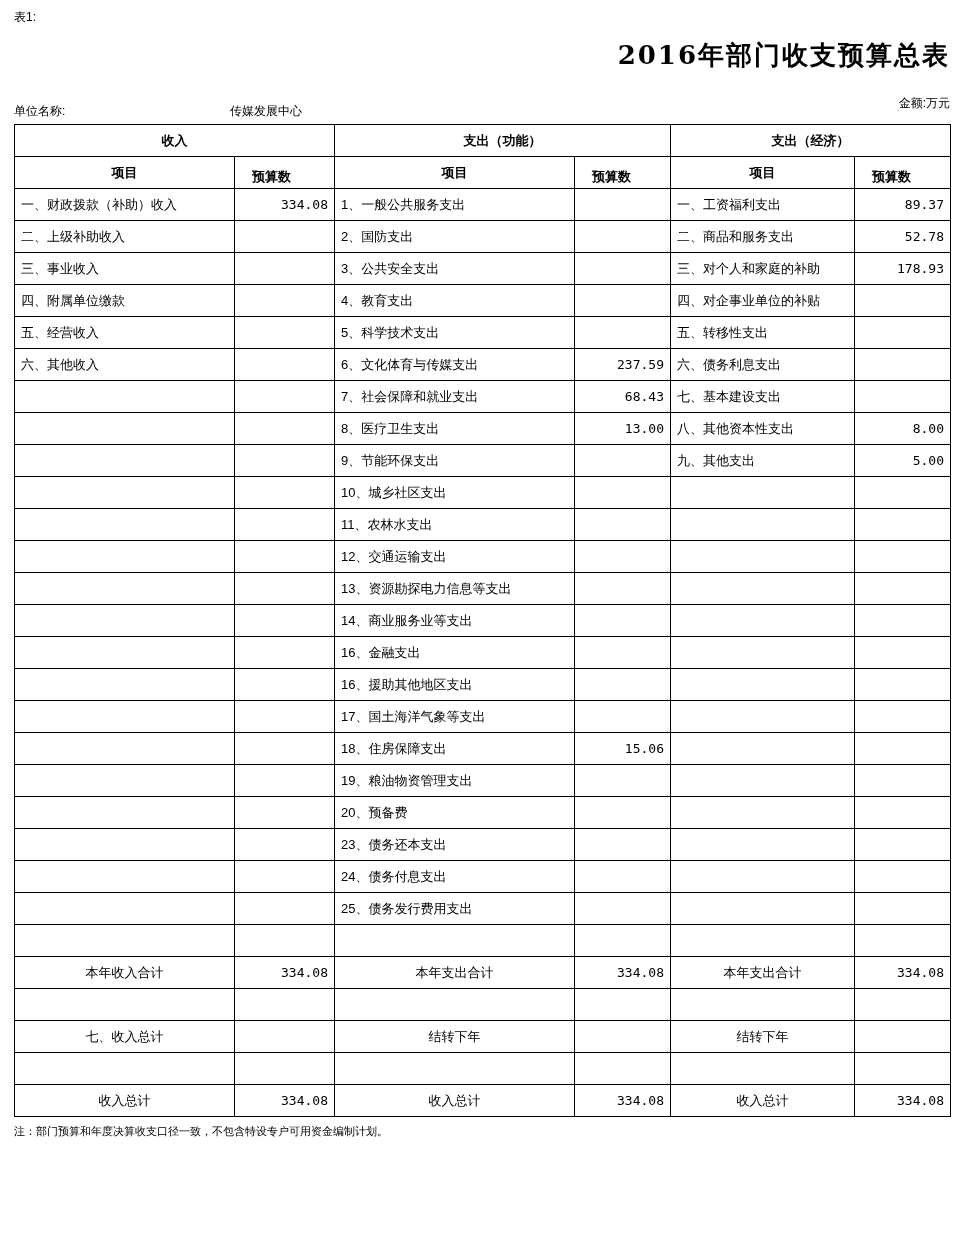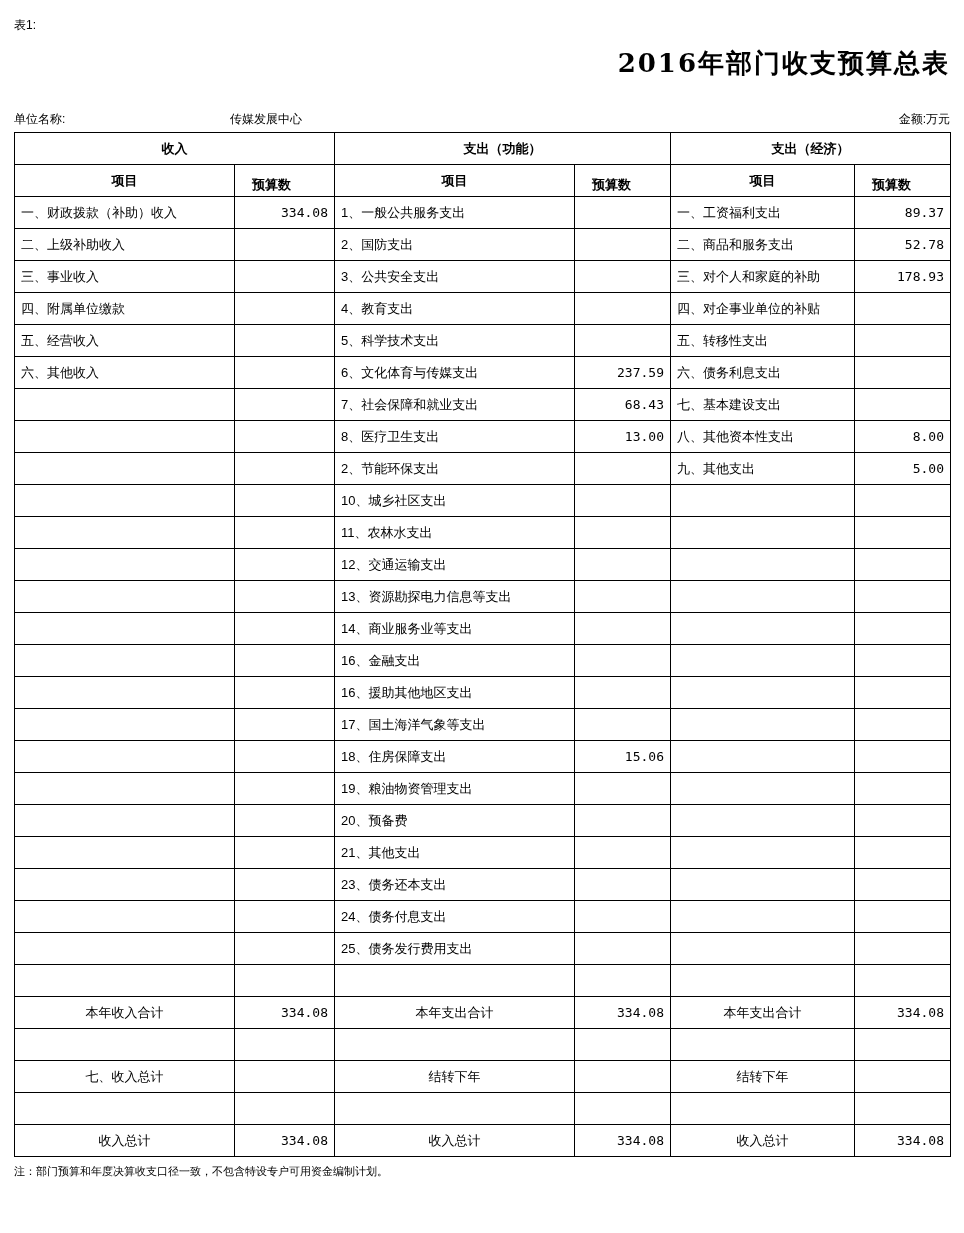--- a/index.html
+++ b/index.html
@@ -17,21 +17,21 @@
   }
   .page {
     width: 964px;
     height: 1233px;
     position: relative;
     box-sizing: border-box;
     padding: 0 14px;
   }
   .sheet-label {
     font-size: 12px;
-    padding-top: 16px;
+    padding-top: 8px;
     height: 18px;
     line-height: 18px;
   }
   .doc-title {
     text-align: right;
     font-family: "DejaVu Serif", "Liberation Serif", serif;
     font-weight: bold;
     font-size: 26px;
     letter-spacing: 2px;
     margin-top: 8px;
@@ -53,21 +53,21 @@
   .meta-unit-value {
     flex: 0 0 auto;
     width: 250px;
     text-align: left;
     padding-left: 120px;
     box-sizing: border-box;
   }
   .meta-amount {
     position: absolute;
     right: 0;
-    bottom: 0;
+    bottom: 8px;
     font-size: 12px;
   }
   table.budget {
     border-collapse: collapse;
     width: 936px;
     table-layout: fixed;
     margin-top: 4px;
   }
   table.budget td {
     border: 1px solid #000000;
@@ -218,21 +218,21 @@
           <td class="item"></td>
           <td class="num"></td>
           <td class="item">8、医疗卫生支出</td>
           <td class="num">13.00</td>
           <td class="item">八、其他资本性支出</td>
           <td class="num">8.00</td>
         </tr>
         <tr>
           <td class="item"></td>
           <td class="num"></td>
-          <td class="item">2、节能环保支出</td>
+          <td class="item">9、节能环保支出</td>
           <td class="num"></td>
           <td class="item">九、其他支出</td>
           <td class="num">5.00</td>
         </tr>
         <tr>
           <td class="item"></td>
           <td class="num"></td>
           <td class="item">10、城乡社区支出</td>
           <td class="num"></td>
           <td class="item"></td>
@@ -314,28 +314,20 @@
           <td class="item"></td>
           <td class="num"></td>
           <td class="item">20、预备费</td>
           <td class="num"></td>
           <td class="item"></td>
           <td class="num"></td>
         </tr>
         <tr>
           <td class="item"></td>
           <td class="num"></td>
-          <td class="item">21、其他支出</td>
-          <td class="num"></td>
-          <td class="item"></td>
-          <td class="num"></td>
-        </tr>
-        <tr>
-          <td class="item"></td>
-          <td class="num"></td>
           <td class="item">23、债务还本支出</td>
           <td class="num"></td>
           <td class="item"></td>
           <td class="num"></td>
         </tr>
         <tr>
           <td class="item"></td>
           <td class="num"></td>
           <td class="item">24、债务付息支出</td>
           <td class="num"></td>

